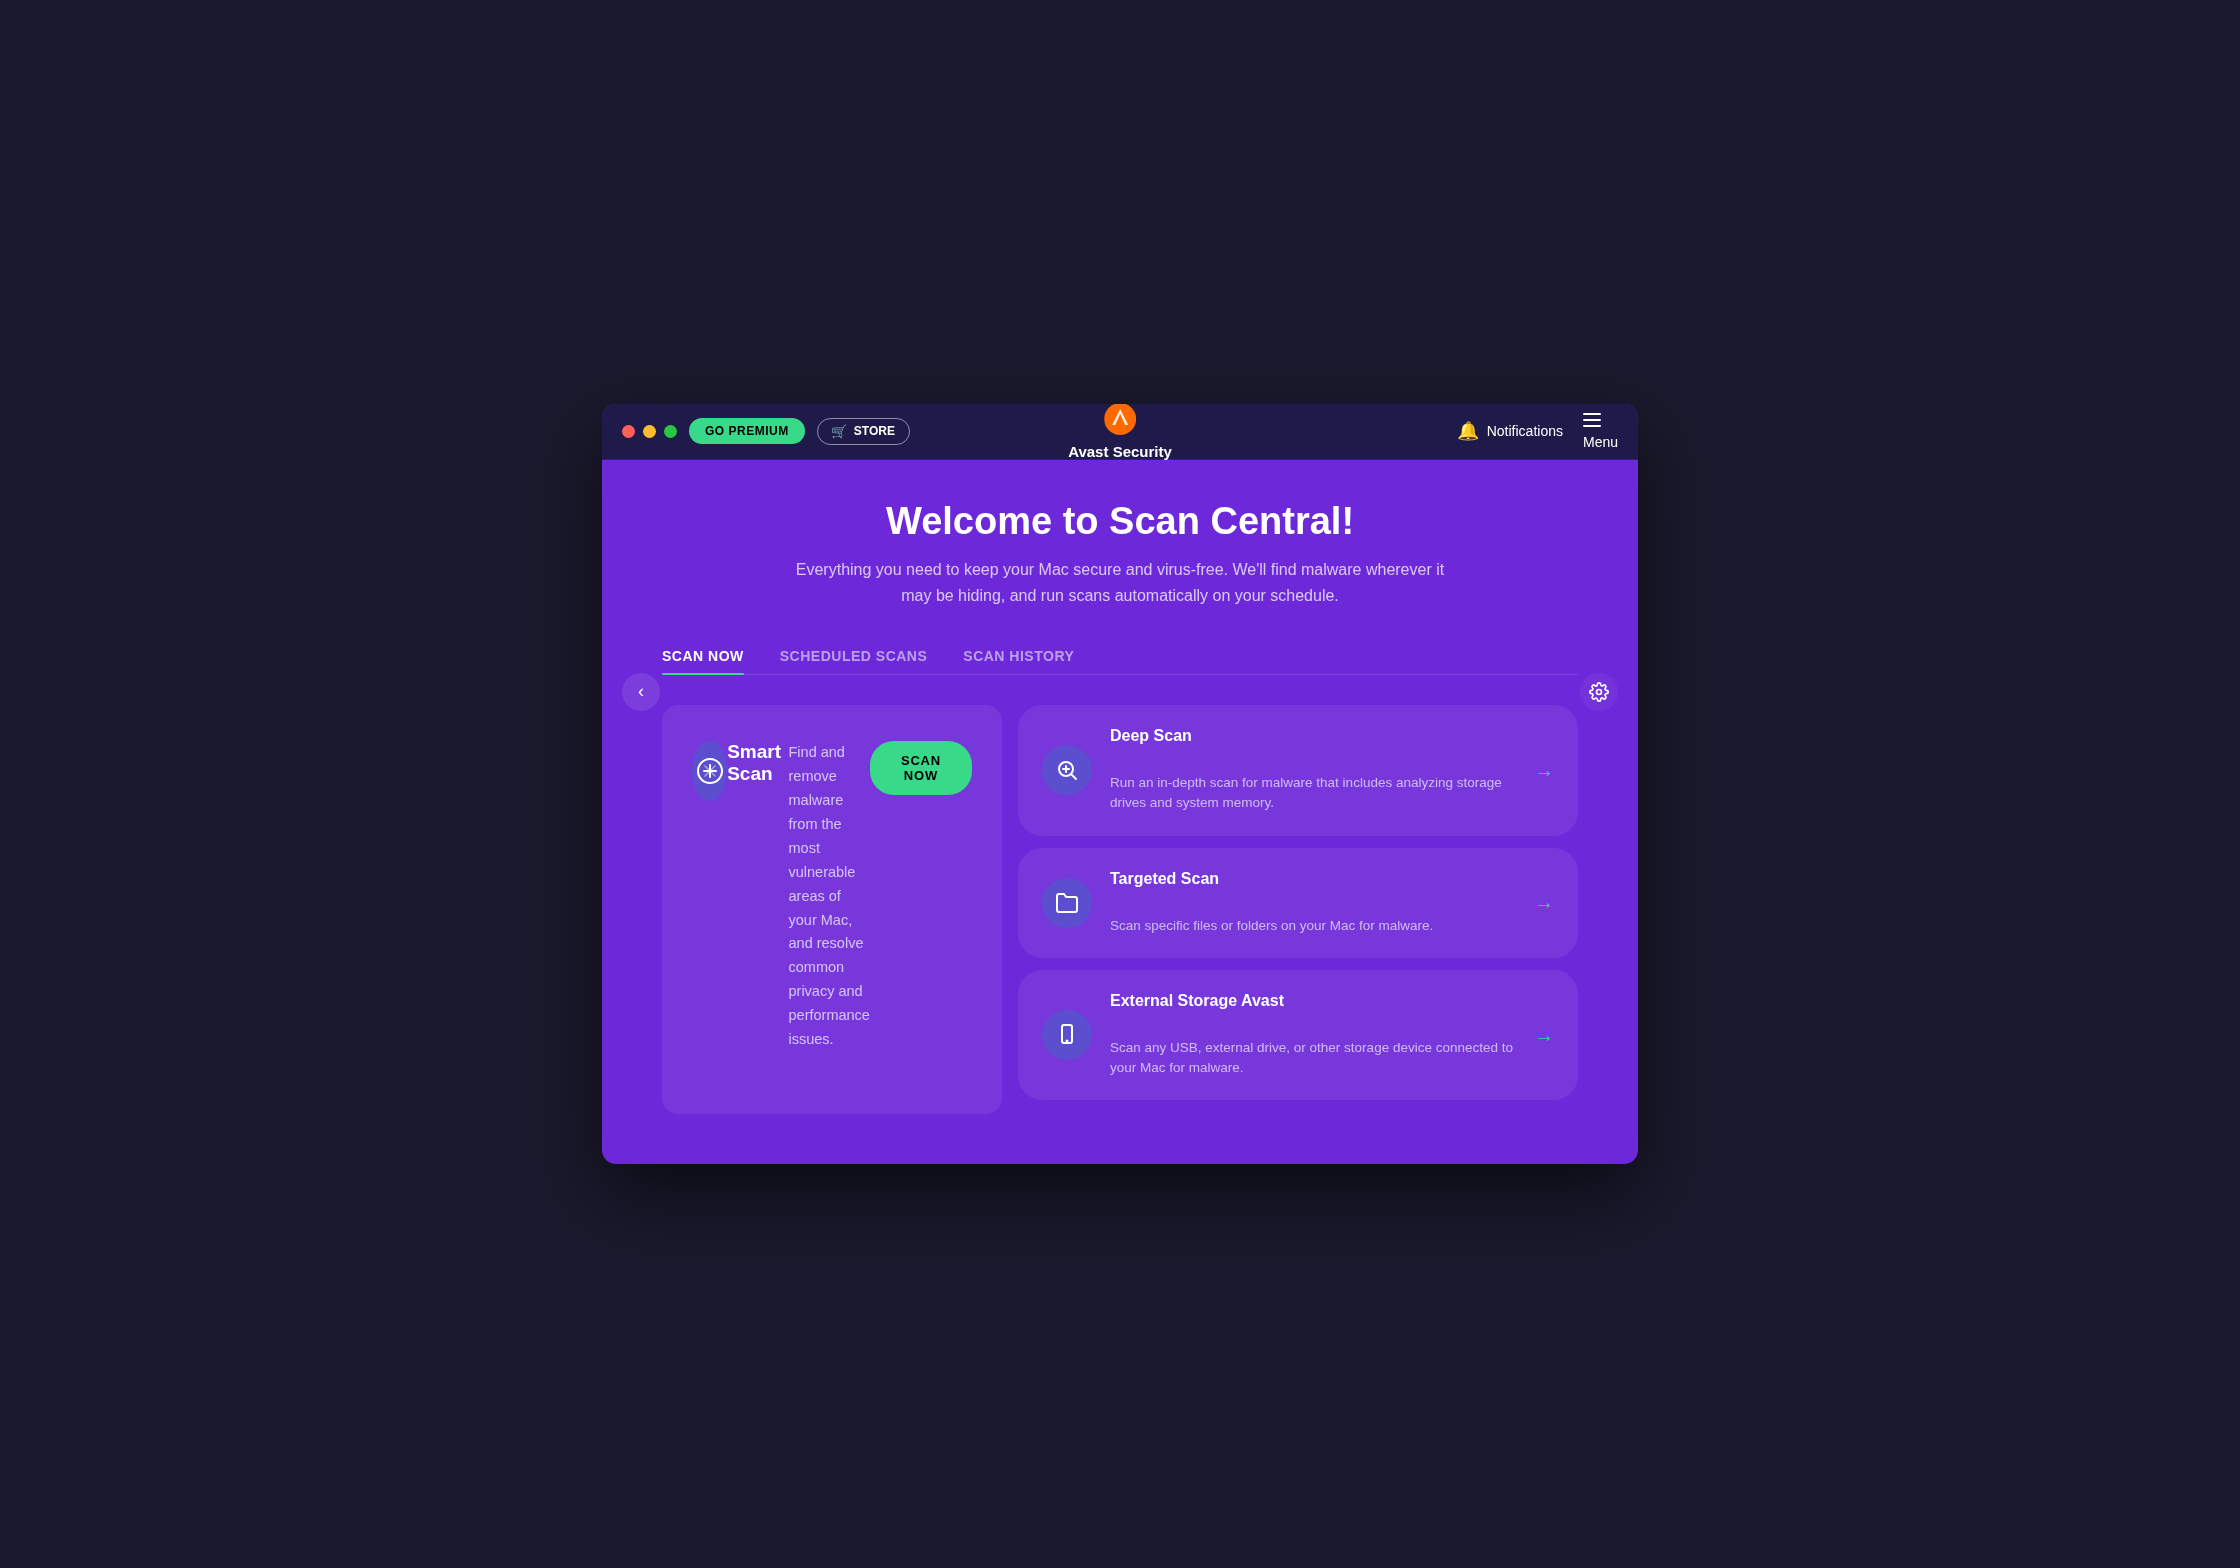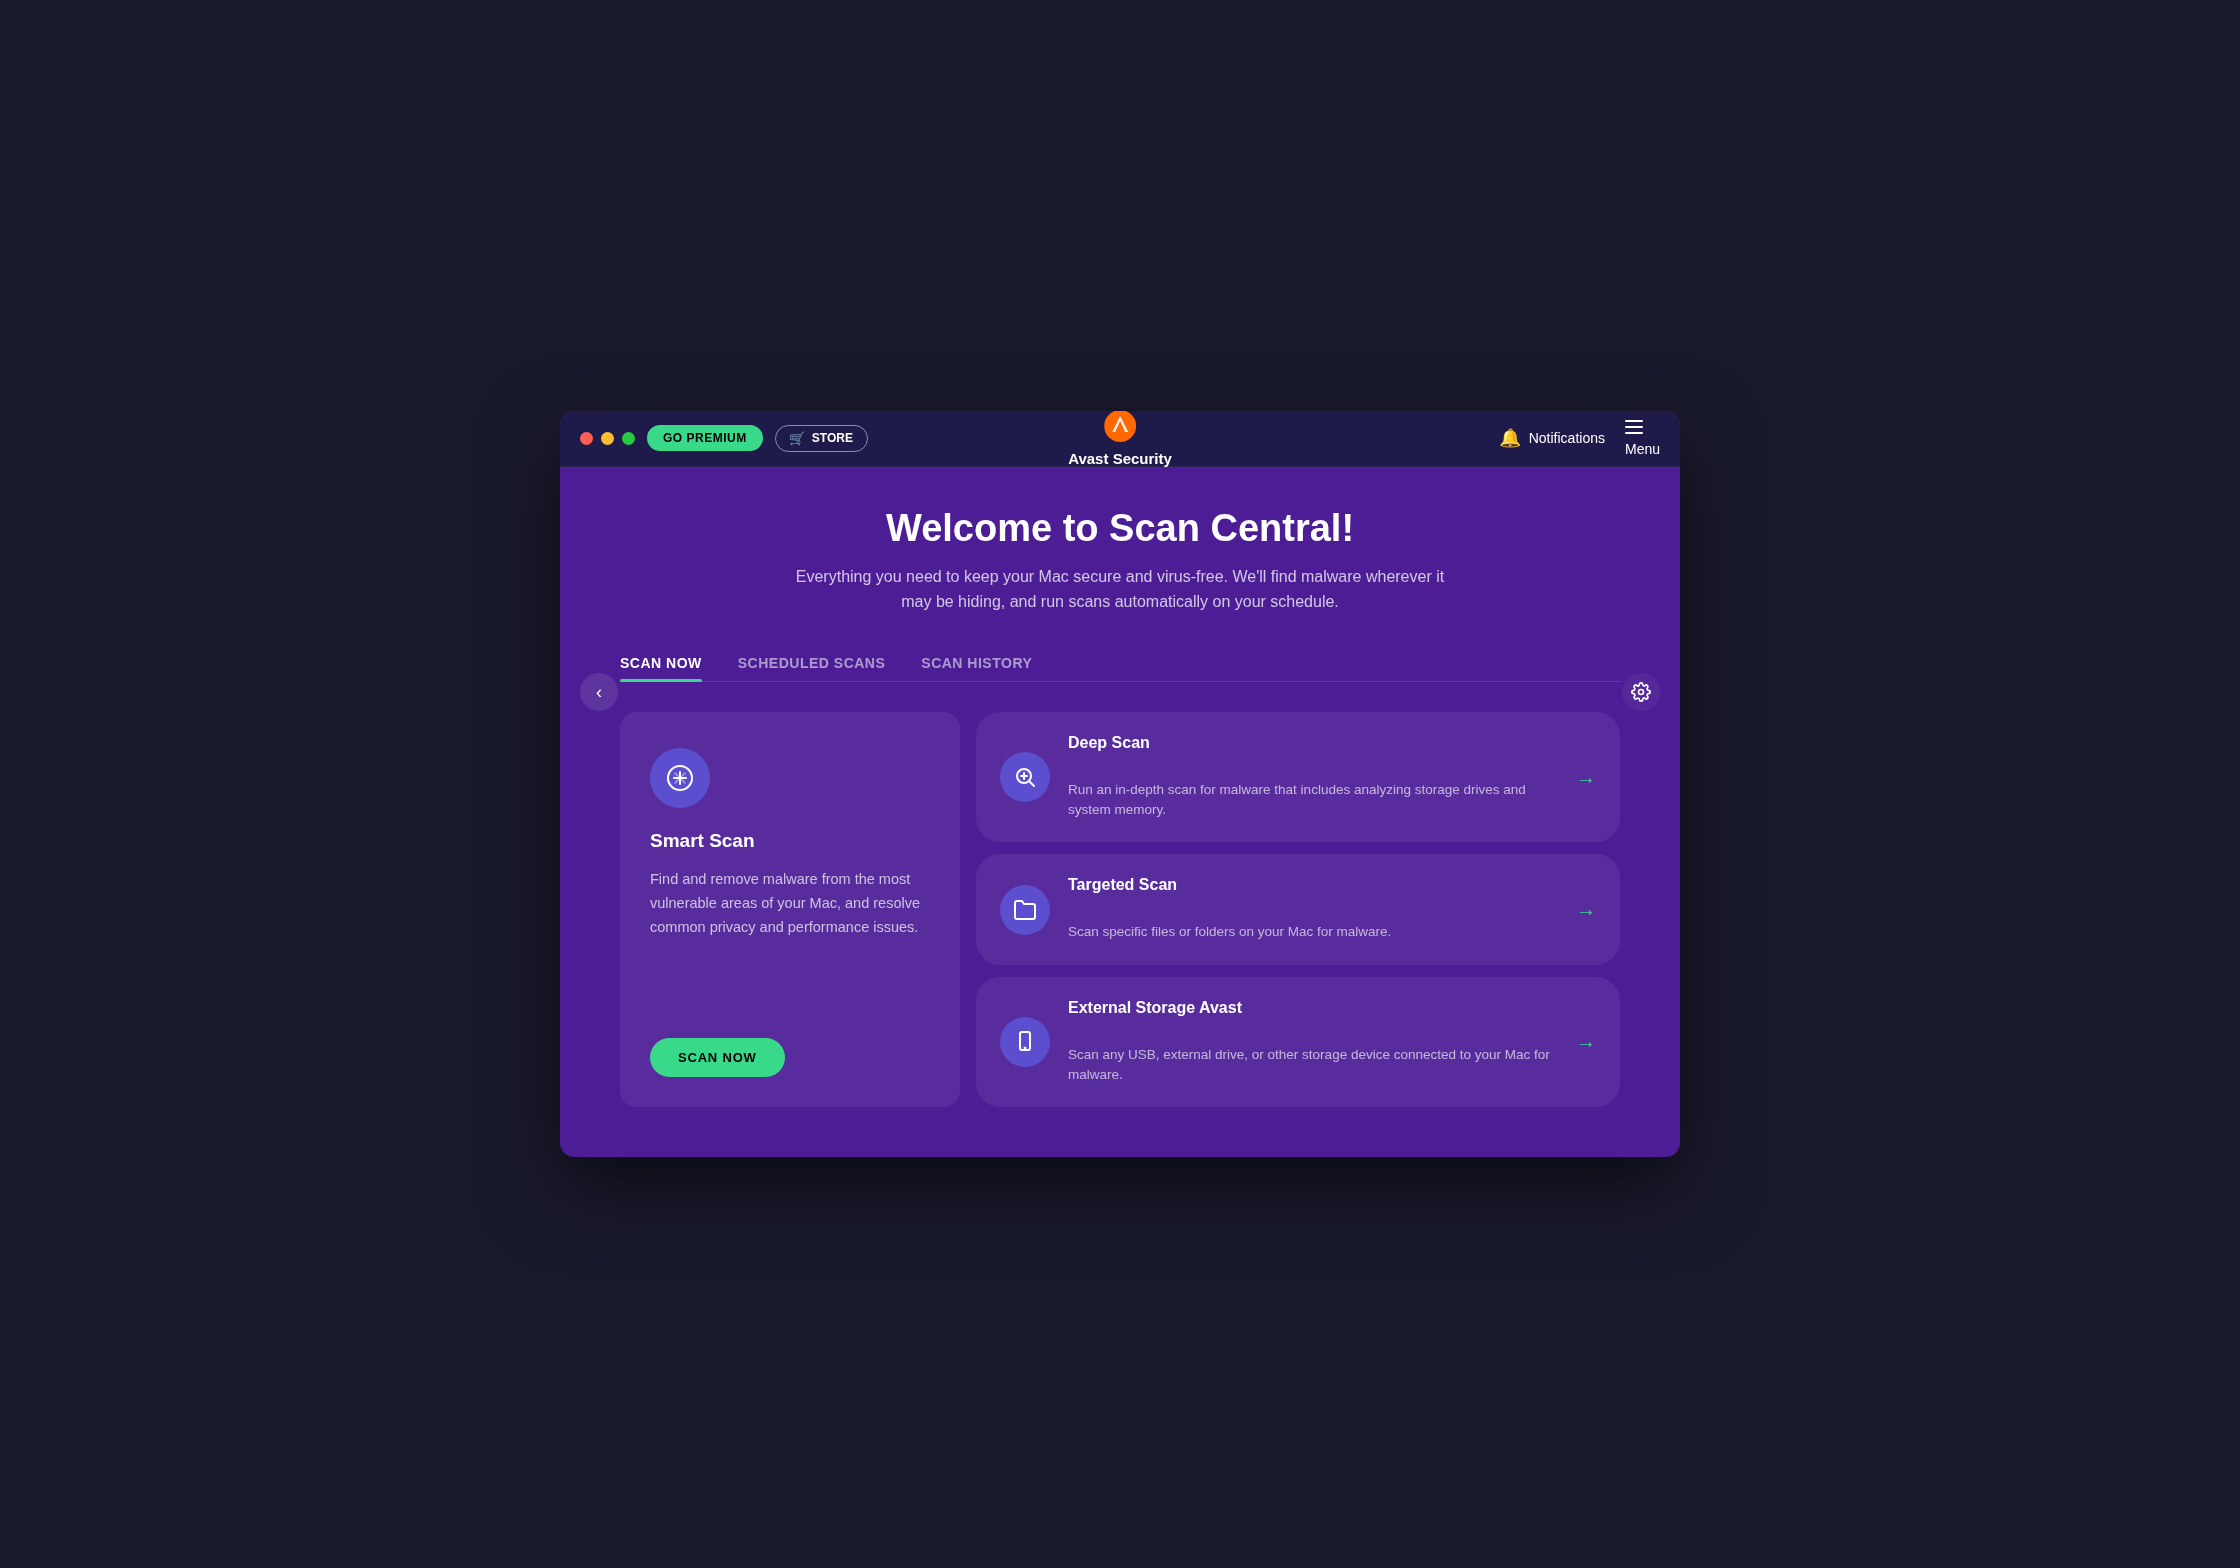--- a/index.html
+++ b/index.html
@@ -7,22 +7,22 @@
     body {
       background: #1a1a2e;
       display: flex;
       justify-content: center;
       align-items: center;
       min-height: 100vh;
       font-family: -apple-system, BlinkMacSystemFont, 'Segoe UI', sans-serif;
     }
 
     .window {
-      width: 1120px;
-      background: #4c1d95;
+      width: 1036px;
+      background: #6d28d9;
       border-radius: 14px;
       overflow: hidden;
       box-shadow: 0 30px 80px rgba(0,0,0,0.6);
       position: relative;
     }
 
     
     .titlebar {
       background: #1e1b4b;
       display: flex;
@@ -258,21 +258,21 @@
       gap: 16px;
       align-items: start;
     }
 
     
     .smart-scan-card {
       background: rgba(255,255,255,0.07);
       border-radius: 16px;
       padding: 36px 30px 30px;
       display: flex;
-      flex-direction: column;
+      flex-direction: row;
       gap: 0;
       height: 100%;
     }
 
     .smart-scan-icon-wrap {
       width: 60px;
       height: 60px;
       background: #5b4fcf;
       border-radius: 50%;
       display: flex;

